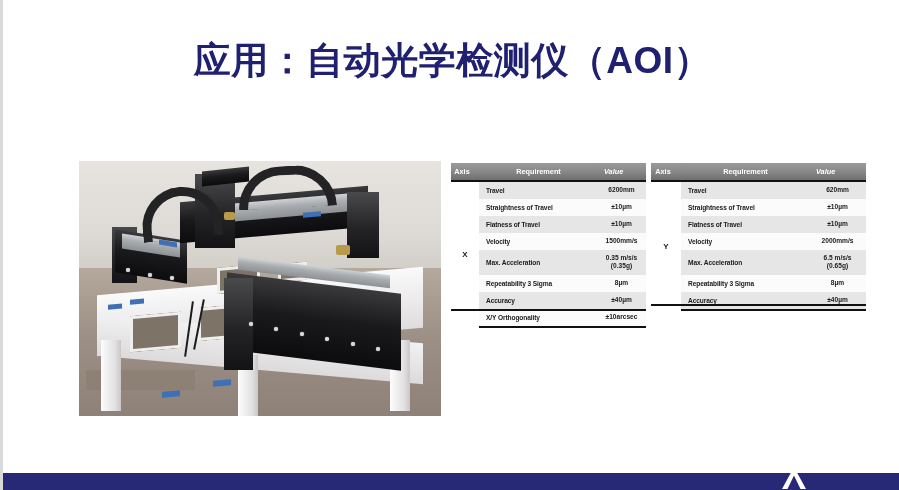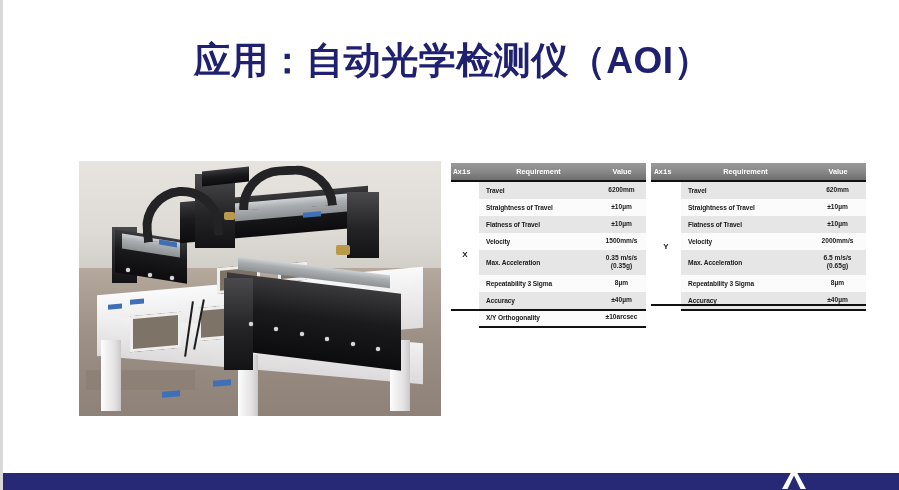--- a/index.html
+++ b/index.html
@@ -121,22 +121,22 @@
   .spec-table thead th {
     background: linear-gradient(180deg,#9a9a9a 0%, #8b8b8b 45%, #6e6e6e 100%);
     color: #ffffff;
     font-size: 7.3px;
     font-weight: bold;
     text-align: center;
     padding: 4px 6px 4px 7px;
     border-bottom: 2px solid #111111;
     white-space: nowrap;
   }
-  .spec-table thead th.col-value { text-align: center; }
-  .spec-table thead th.col-axis { text-align: center; padding-left: 0; font-family: Liberation Mono, monospace; }
+  .spec-table thead th.col-value { text-align: left; font-style: italic; }
+  .spec-table thead th.col-axis { text-align: center; padding-left: 0; }
 
   .spec-table td {
     font-size: 6.6px;
     color: #1a1a1a;
     padding: 4px 6px;
     vertical-align: middle;
     border: none;
   }
   .spec-table td.cell-axis {
     text-align: center;

